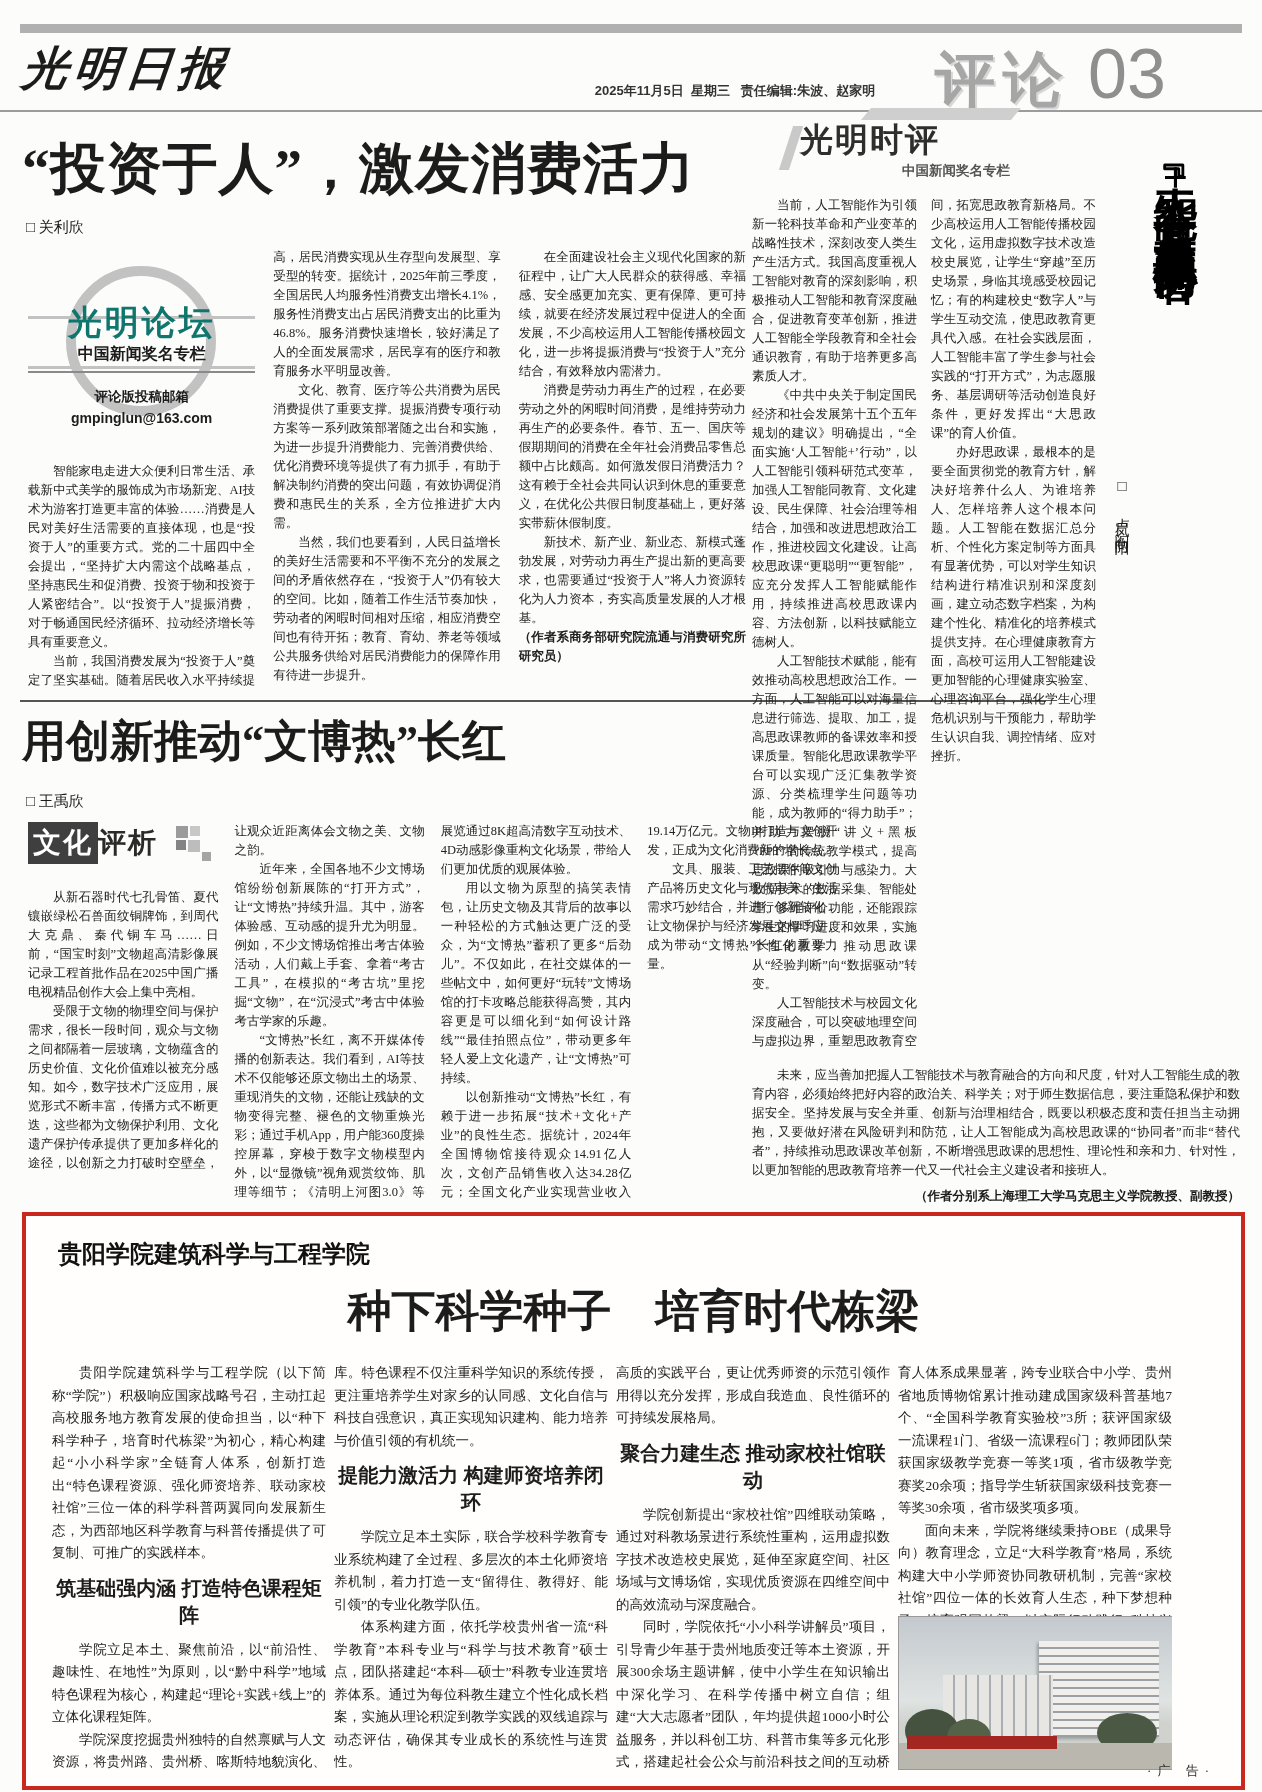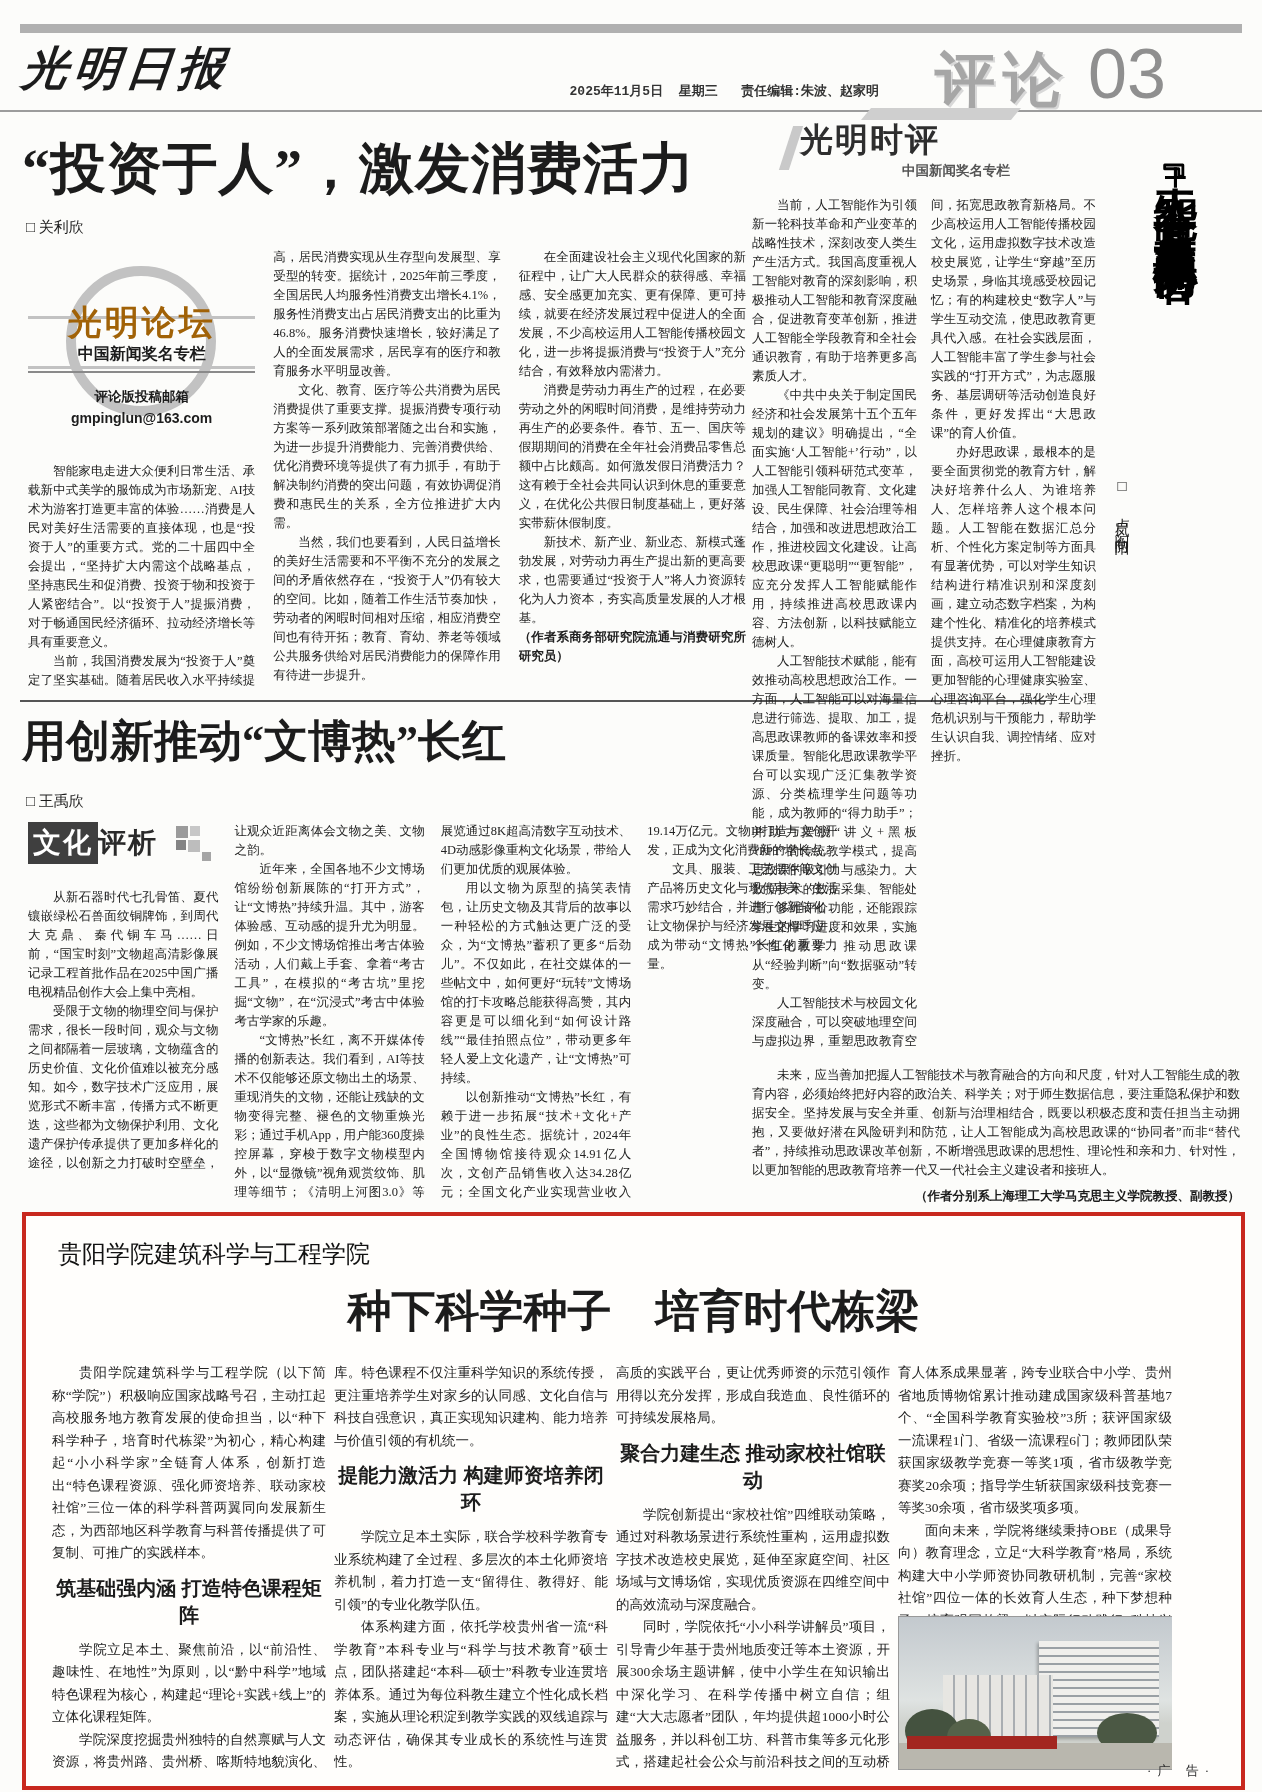--- a/index.html
+++ b/index.html
@@ -2,42 +2,42 @@
 <html><head>
 <meta charset="utf-8">
 <style>
   html,body{margin:0;padding:0;background:#e9e9e6;}
   .page{position:relative;width:1262px;height:1792px;margin:0 auto;background:#fcfcfa;
         font-family:"Liberation Serif","DejaVu Serif",serif;color:#1c1c1c;overflow:hidden;}
   
   .topbar{position:absolute;left:20px;top:24px;width:1222px;height:9px;background:#b0b0b0;}
   .masthead-logo{position:absolute;left:22px;top:38px;font-size:46px;font-weight:bold;font-style:italic;
         letter-spacing:6px;transform:skewX(-6deg);}
-  .dateline{position:absolute;left:529px;top:82px;width:350px;font-family:Liberation Mono, monospace;
-        font-size:13px;font-weight:bold;color:#333;text-align:right;}
+  .dateline{position:absolute;left:560px;top:82px;width:350px;font-family:Liberation Sans, sans-serif;
+        font-size:13px;font-weight:bold;color:#333;text-align:center;}
   .section-word{position:absolute;left:935px;top:40px;font-size:60px;font-weight:bold;color:#a6a6a6;
         letter-spacing:8px;text-shadow:2px 2px 0 #d8d8d8;}
   .page-number{position:absolute;left:1088px;top:34px;font-family:"Liberation Sans",sans-serif;
         font-size:70px;color:#8f8f8f;}
   .mast-rule{position:absolute;left:0;top:110px;width:1262px;height:2px;background:#9c9c9c;}
   
   .a1-headline{position:absolute;left:22px;top:132px;width:730px;font-size:55px;font-weight:bold;
         letter-spacing:1px;white-space:nowrap;}
   .byline{font-family:"Liberation Serif",serif;font-size:15px;}
   .a1-byline{position:absolute;left:26px;top:218px;}
   .a1-body{position:absolute;left:28px;top:248px;width:718px;height:444px;
         columns:3;column-gap:18px;column-fill:auto;overflow:hidden;}
   .bodytext p{margin:0;text-indent:2em;font-size:12.5px;line-height:19px;text-align:justify;color:#222;}
   .attribution{font-weight:bold;text-indent:0 !important;}
   
   .luntan-box{position:relative;width:100%;height:208px;margin-bottom:6px;overflow:hidden;}
   .globe{position:absolute;left:38px;top:18px;width:130px;height:130px;border:10px solid #c2c2c2;border-radius:50%;}
   .globe-line{position:absolute;left:0;width:100%;height:3px;background:#c2c2c2;}
   .luntan-title{position:absolute;left:0;top:52px;width:100%;text-align:center;font-size:34px;font-weight:bold;
-        letter-spacing:3px;color:#a16207;}
+        letter-spacing:3px;color:#0f766e;}
   .luntan-sub{position:absolute;left:0;top:96px;width:100%;text-align:center;font-size:16px;font-weight:bold;
         border-bottom:2px solid #8a8a8a;padding-bottom:6px;}
   .luntan-mail1{position:absolute;left:0;top:140px;width:100%;text-align:center;font-size:13.5px;font-weight:bold;}
   .luntan-mail2{position:absolute;left:0;top:162px;width:100%;text-align:center;font-size:14px;font-weight:bold;
         font-family:"Liberation Sans",sans-serif;}
   
   .mid-rule{position:absolute;left:20px;top:700px;width:1026px;height:2px;background:#555;}
   
   .a2-headline{position:absolute;left:22px;top:712px;width:900px;font-size:44px;font-weight:bold;white-space:nowrap;}
   .a2-byline{position:absolute;left:26px;top:792px;}
@@ -65,21 +65,21 @@
         columns:2;column-gap:14px;column-fill:auto;overflow:hidden;}
   .ai-colB{position:absolute;left:752px;top:1066px;width:488px;height:118px;overflow:hidden;}
   .ai-attr{position:absolute;left:752px;top:1188px;width:488px;font-size:12.5px;font-weight:bold;text-align:right;}
   .v-headline{position:absolute;left:1146px;top:150px;height:916px;writing-mode:vertical-rl;
         font-size:44px;font-weight:bold;letter-spacing:3px;color:#000;}
   .v-authors{position:absolute;left:1112px;top:478px;height:220px;writing-mode:vertical-rl;
         font-size:15px;color:#1c1c1c;letter-spacing:4px;}
   
   .ad{position:absolute;left:22px;top:1212px;width:1215px;height:570px;border:4px solid #c8281e;background:#fffefc;}
   .ad-org{position:absolute;left:32px;top:22px;font-family:"Liberation Sans",sans-serif;
-        font-size:24px;font-weight:normal;color:#111;}
+        font-size:24px;font-weight:bold;color:#111;}
   .ad-headline{position:absolute;left:0;top:66px;width:100%;text-align:center;font-size:44px;font-weight:bold;}
   .ad-headline .gap{display:inline-block;width:44px;}
   .ad-cols{position:absolute;left:26px;top:146px;width:1160px;height:408px;display:flex;gap:8px;}
   .ad-col{width:274px;height:100%;overflow:hidden;position:relative;}
   .ad-col p{margin:0;text-indent:2em;font-size:13.5px;line-height:22.5px;text-align:justify;color:#222;}
   .ad-col .ad-h{font-size:20px;font-weight:bold;text-align:center;margin:10px 0;
         font-family:"Liberation Sans",sans-serif;}
   .ad-byline{text-align:right;text-indent:0 !important;letter-spacing:2px;}
   .ad-photo{position:absolute;left:0;bottom:0;width:274px;height:152px;overflow:hidden;border:1px solid #999;
         background:linear-gradient(#c3c9ce 0%,#dfe3e2 55%,#cfd2cd 70%);}

